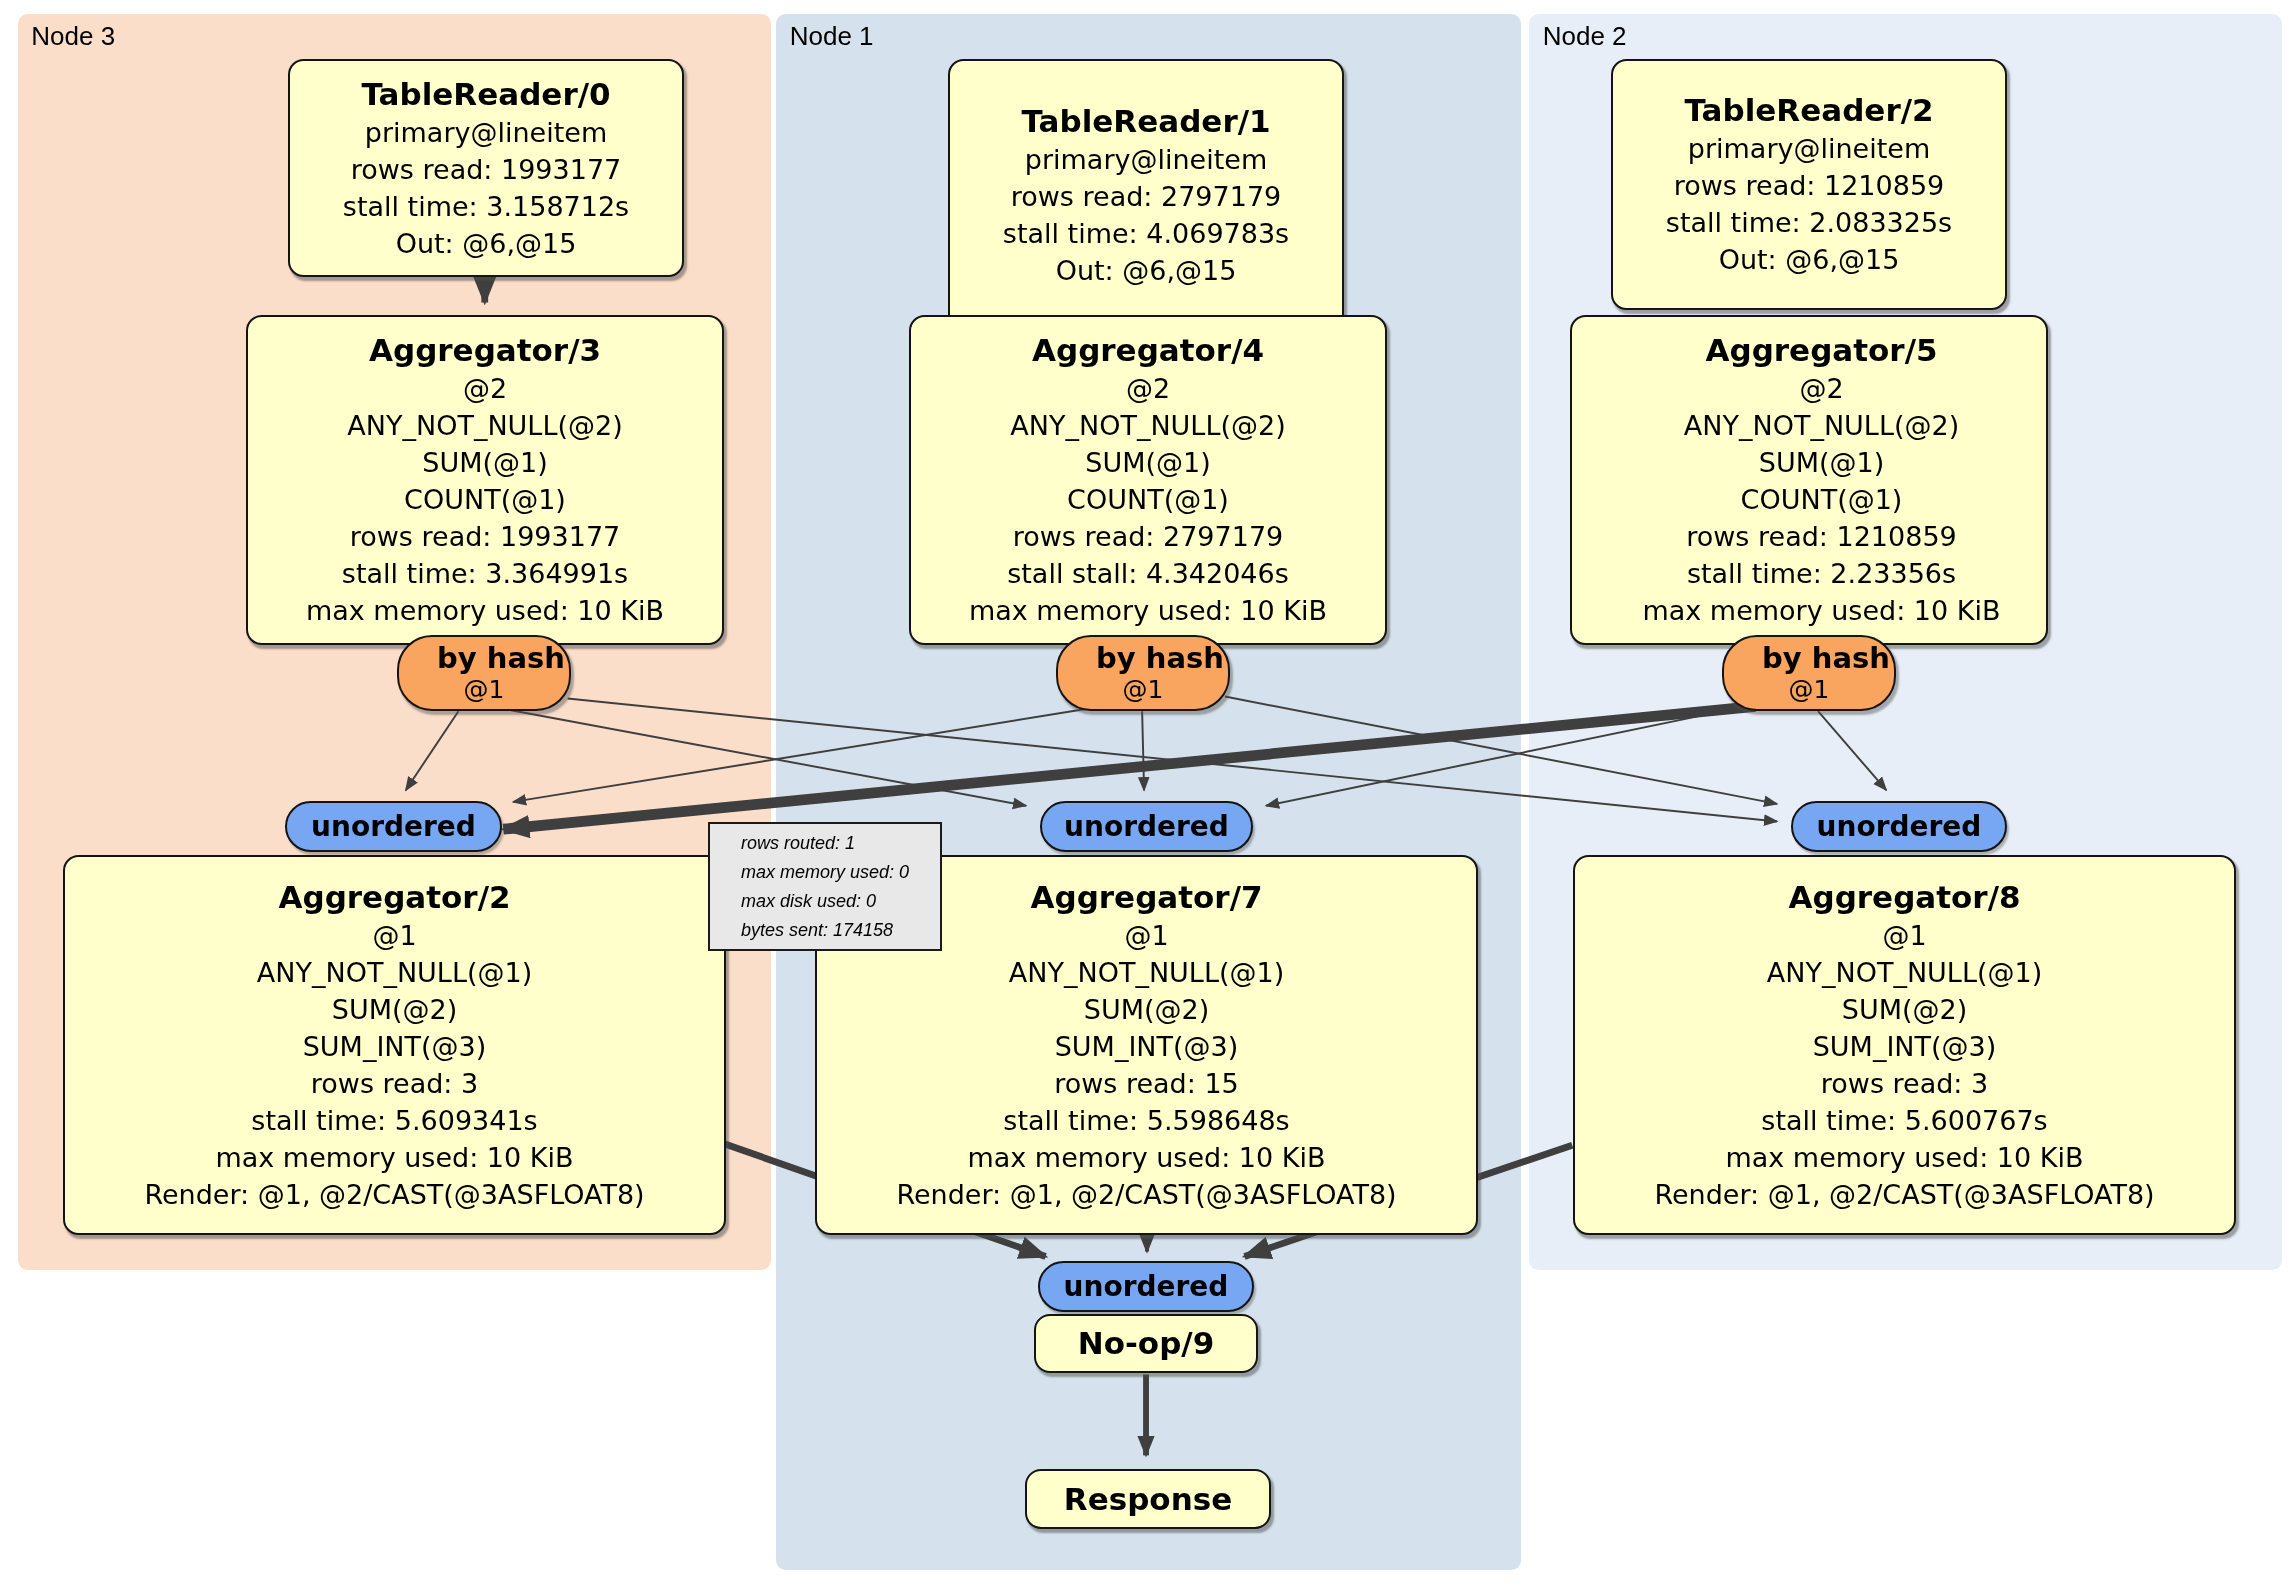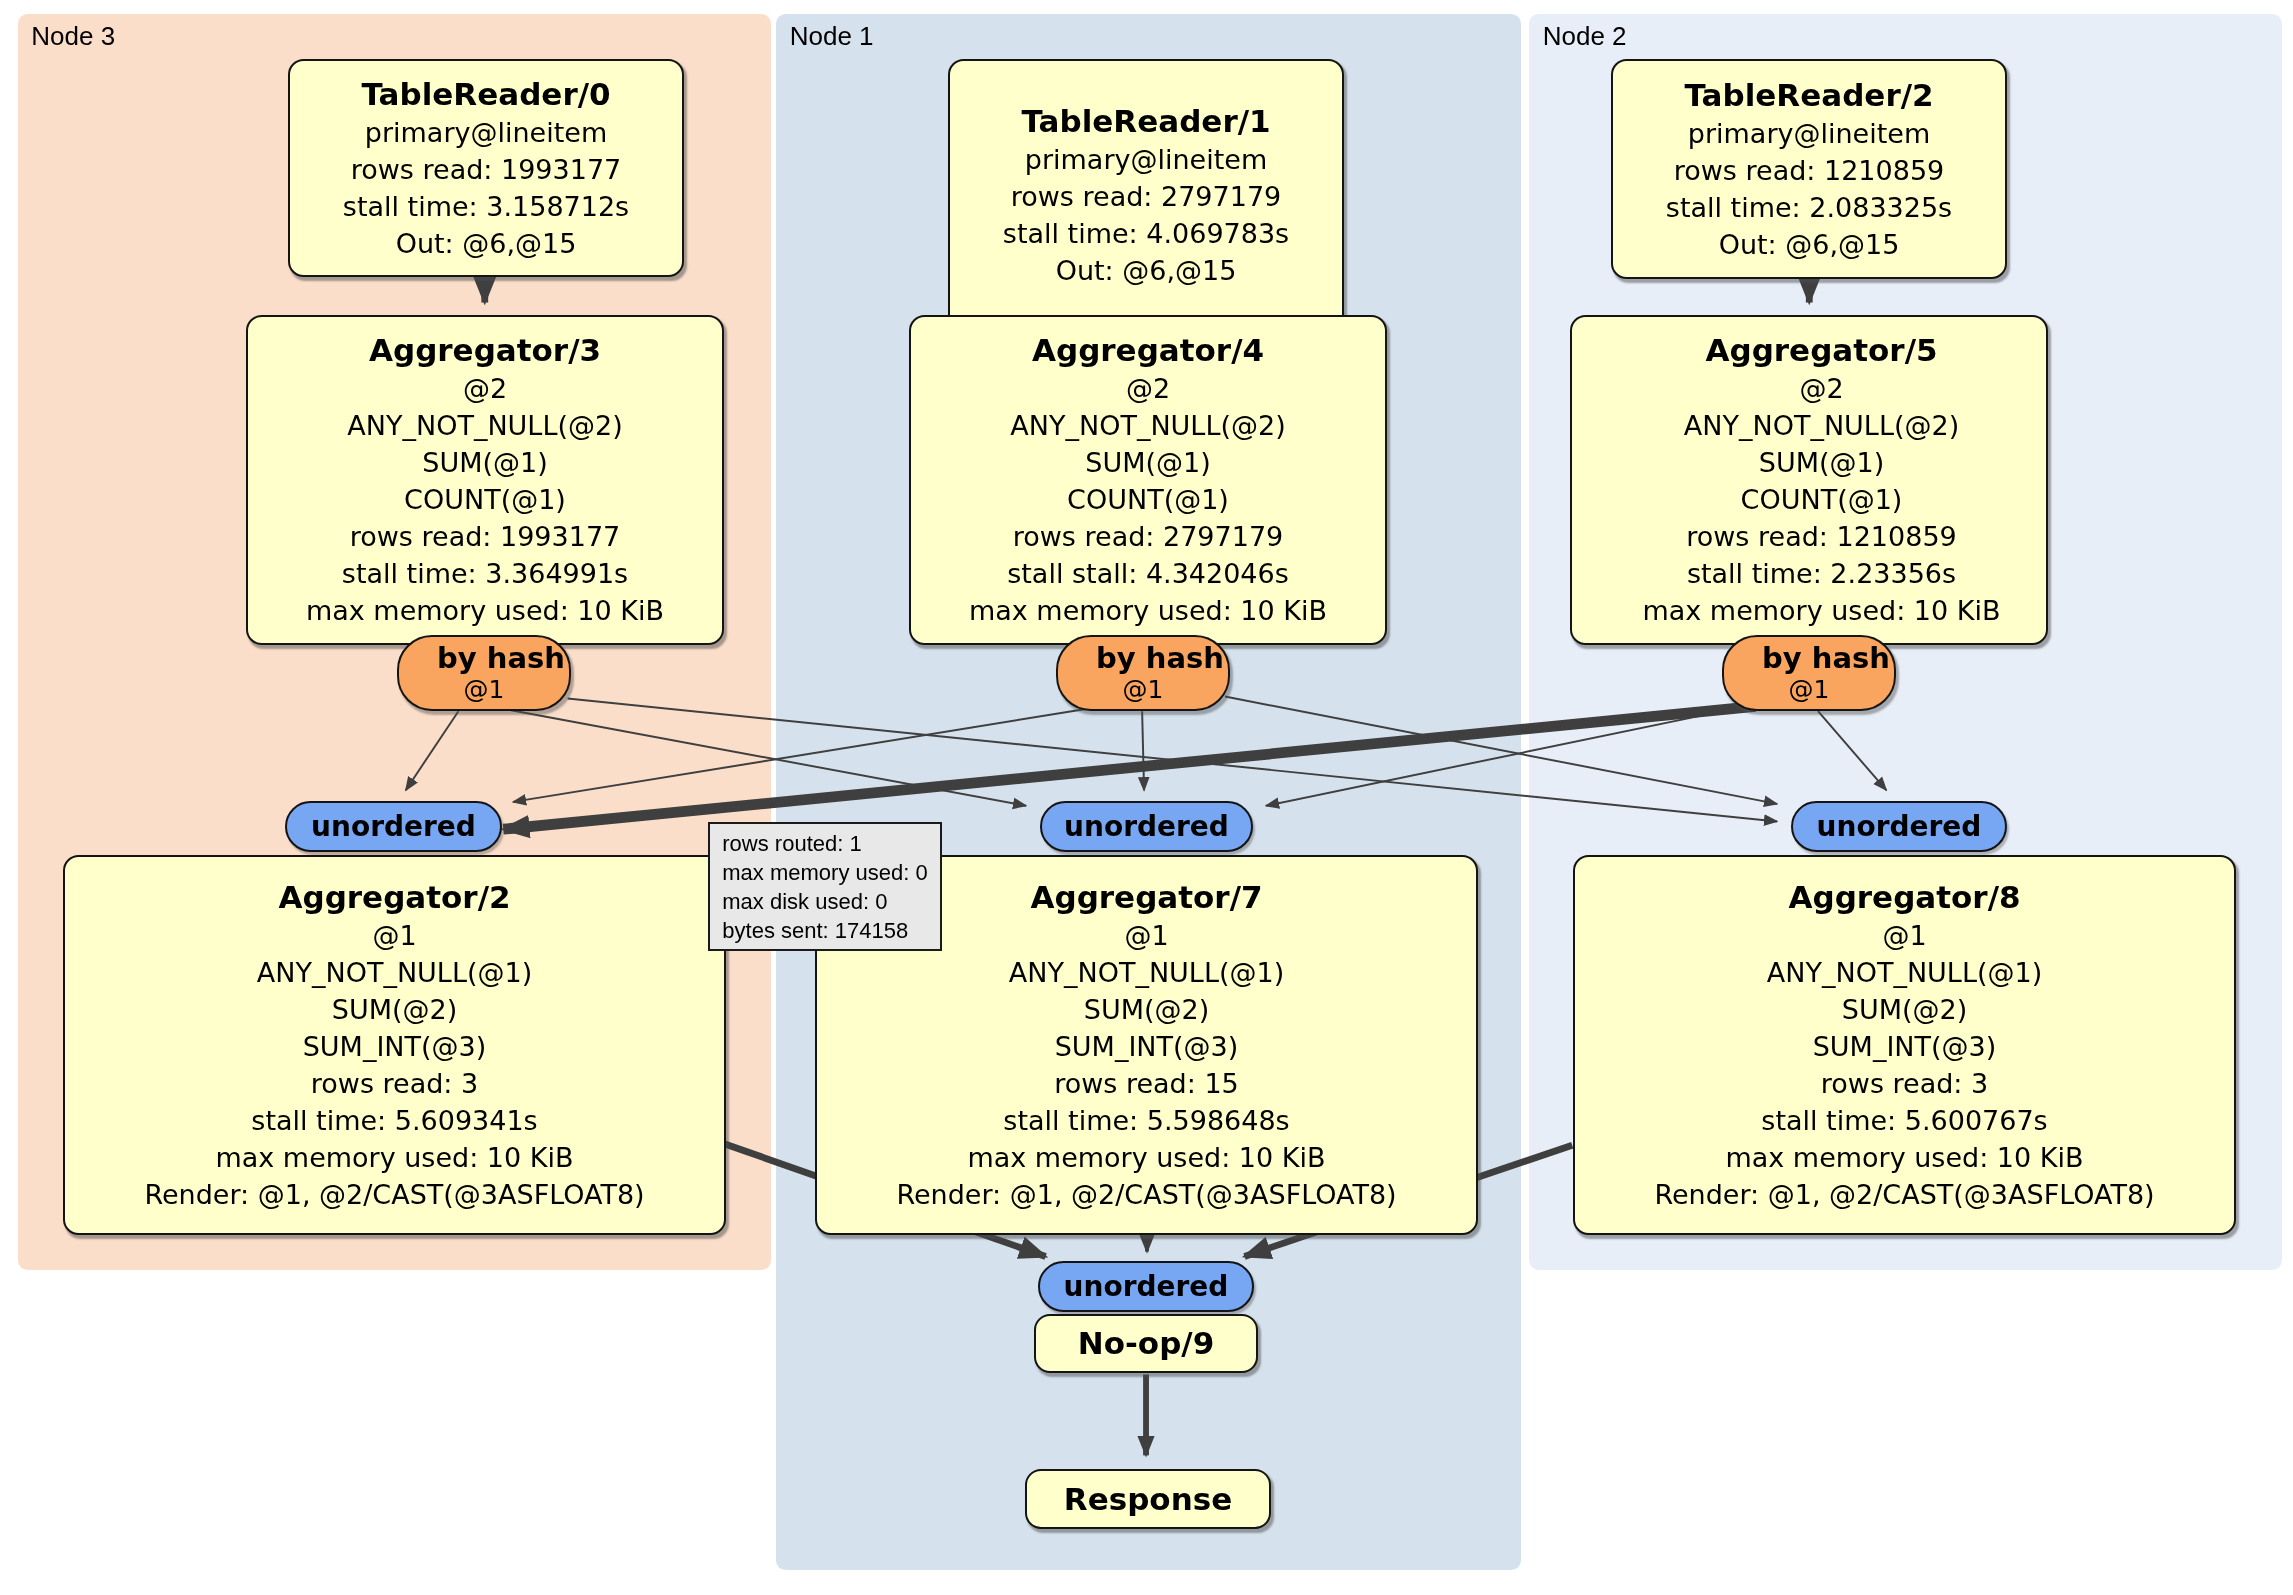--- a/index.html
+++ b/index.html
@@ -19,21 +19,21 @@
         box-shadow:2.9px 3.9px 2px rgba(80,80,80,0.45);box-sizing:border-box;}
   .pill .ptitle{font-weight:bold;font-size:29px;line-height:33px;margin-left:34px;}
   .pill .psub{font-size:25px;line-height:29px;}
   .sync{position:absolute;z-index:3;background:#77a6f2;border:2.9px solid #141414;border-radius:26px;
         display:flex;align-items:center;justify-content:center;font-weight:bold;font-size:28px;
         box-shadow:2px 2.9px 2px rgba(80,80,80,0.4);box-sizing:border-box;}
   .small-box{border-radius:16px;}
   #tooltip{position:absolute;z-index:5;background:#e8e8e8;border:2px solid #1a1a1a;
         display:flex;flex-direction:column;align-items:center;justify-content:center;
         font-family:"Liberation Sans",sans-serif;box-sizing:border-box;}
-  #tooltip .tline{font-size:22px;line-height:29px;white-space:nowrap;}
+  #tooltip .tline{font-size:18px;line-height:29px;white-space:nowrap;font-style:italic;}
 </style>
 </head>
 <body>
 
 <div id="canvas">
 
   <div class="region" style="left:17.6px;top:13.7px;width:753px;height:1256px;background:#fbdeca;">
     <div class="region-label">Node 3</div>
   </div>
   <div class="region" style="left:776px;top:13.7px;width:745px;height:1556px;background:#d5e2ed;">
@@ -166,21 +166,21 @@
   <div class="sync" style="left:1038px;top:1261px;width:216px;height:51px;">
     <span>unordered</span>
   </div>
   <div class="box small-box" style="left:1034px;top:1314px;width:224px;height:59px;">
     <div class="btitle">No-op/9</div>
   </div>
   <div class="box small-box" style="left:1025px;top:1469px;width:246px;height:60px;">
     <div class="btitle">Response</div>
   </div>
 
-  <div class="box" style="left:1611px;top:59px;width:396px;height:220px;">
+  <div class="box" style="left:1611px;top:59px;width:396px;height:251px;">
     <div class="btitle">TableReader/2</div>
     <div>
         <div class="bline">primary@lineitem</div>
         <div class="bline">rows read: 1210859</div>
         <div class="bline">stall time: 2.083325s</div>
         <div class="bline">Out: @6,@15</div>
       </div>
   </div>
   <div class="box" style="left:1570px;top:315px;width:478px;height:330px;padding-left:25px;">
     <div class="btitle">Aggregator/5</div>

